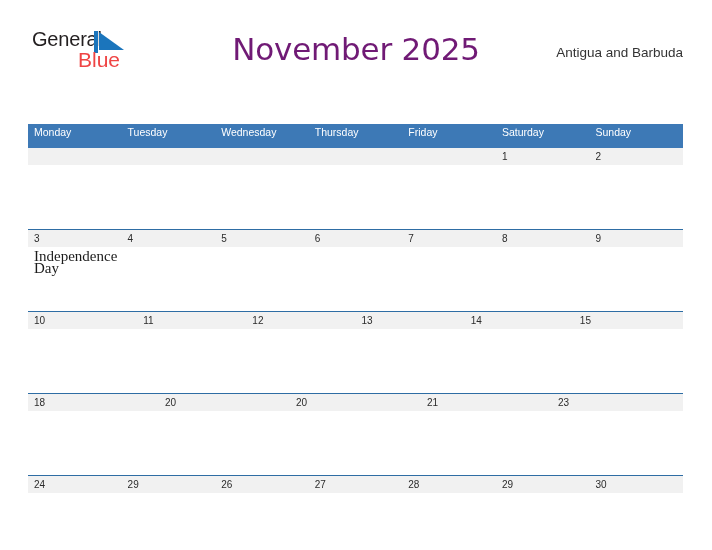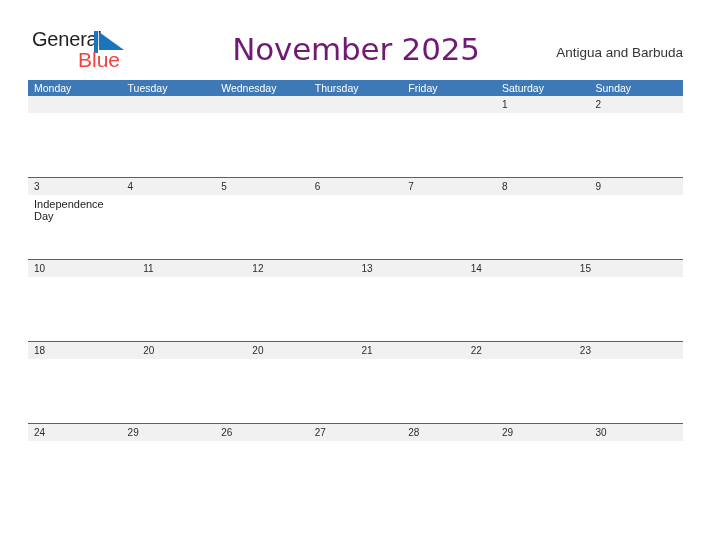--- a/index.html
+++ b/index.html
@@ -82,21 +82,22 @@
   .calendar {
     position: absolute;
     left: 28px;
     top: 80px;
     width: 655px;
   }
 
   .weekday-row {
     display: flex;
     background: #3d79b6;
-    height: 16px;
+    height: 24px;
+    margin-top: 44px;
   }
   .weekday-cell {
     flex: 1 1 0;
     color: #ffffff;
     font-size: 10.5px;
     line-height: 16px;
     padding-left: 6px;
     box-sizing: border-box;
     font-family: "Liberation Sans", sans-serif;
     white-space: nowrap;
@@ -131,24 +132,24 @@
     height: 64px;
     background: #ffffff;
   }
   .event-cell {
     flex: 1 1 0;
     padding: 3px 4px 0 6px;
     box-sizing: border-box;
     overflow: hidden;
   }
   .event-text {
-    font-size: 11px;
+    font-size: 15px;
     line-height: 12px;
     color: #1c1c1c;
-    font-family: Liberation Sans, sans-serif;
+    font-family: Liberation Serif, serif;
     word-wrap: break-word;
   }
 </style>
 </head>
 <body>
 
 <div class="page-header">
 
   <div class="logo">
     <span class="logo-general">General</span>
@@ -238,21 +239,20 @@
           <div class="event-cell"></div>
           <div class="event-cell"></div>
         </div>
       </div>
       <div class="week-row">
         <div class="week-dates">
           <div class="day-number">18</div>
           <div class="day-number">20</div>
           <div class="day-number">20</div>
           <div class="day-number">21</div>
-          <div class="day-number">22</div>
           <div class="day-number">23</div>
         </div>
         <div class="week-events">
           <div class="event-cell"></div>
           <div class="event-cell"></div>
           <div class="event-cell"></div>
           <div class="event-cell"></div>
           <div class="event-cell"></div>
           <div class="event-cell"></div>
           <div class="event-cell"></div>

